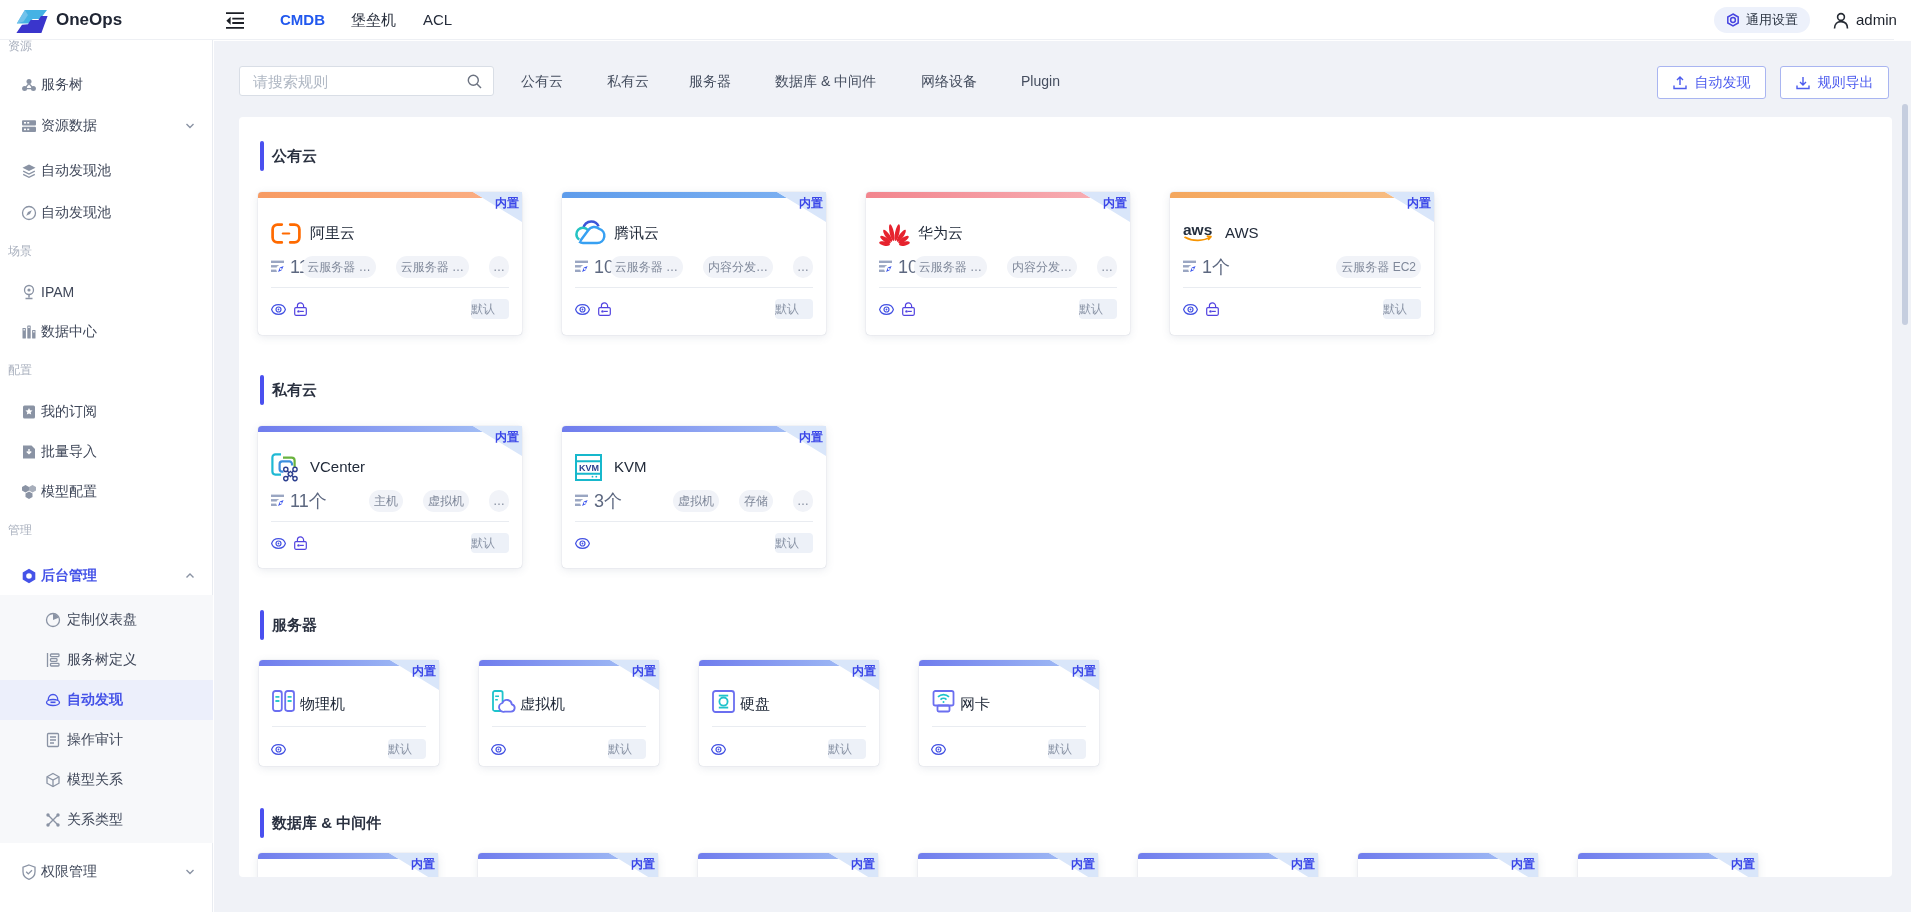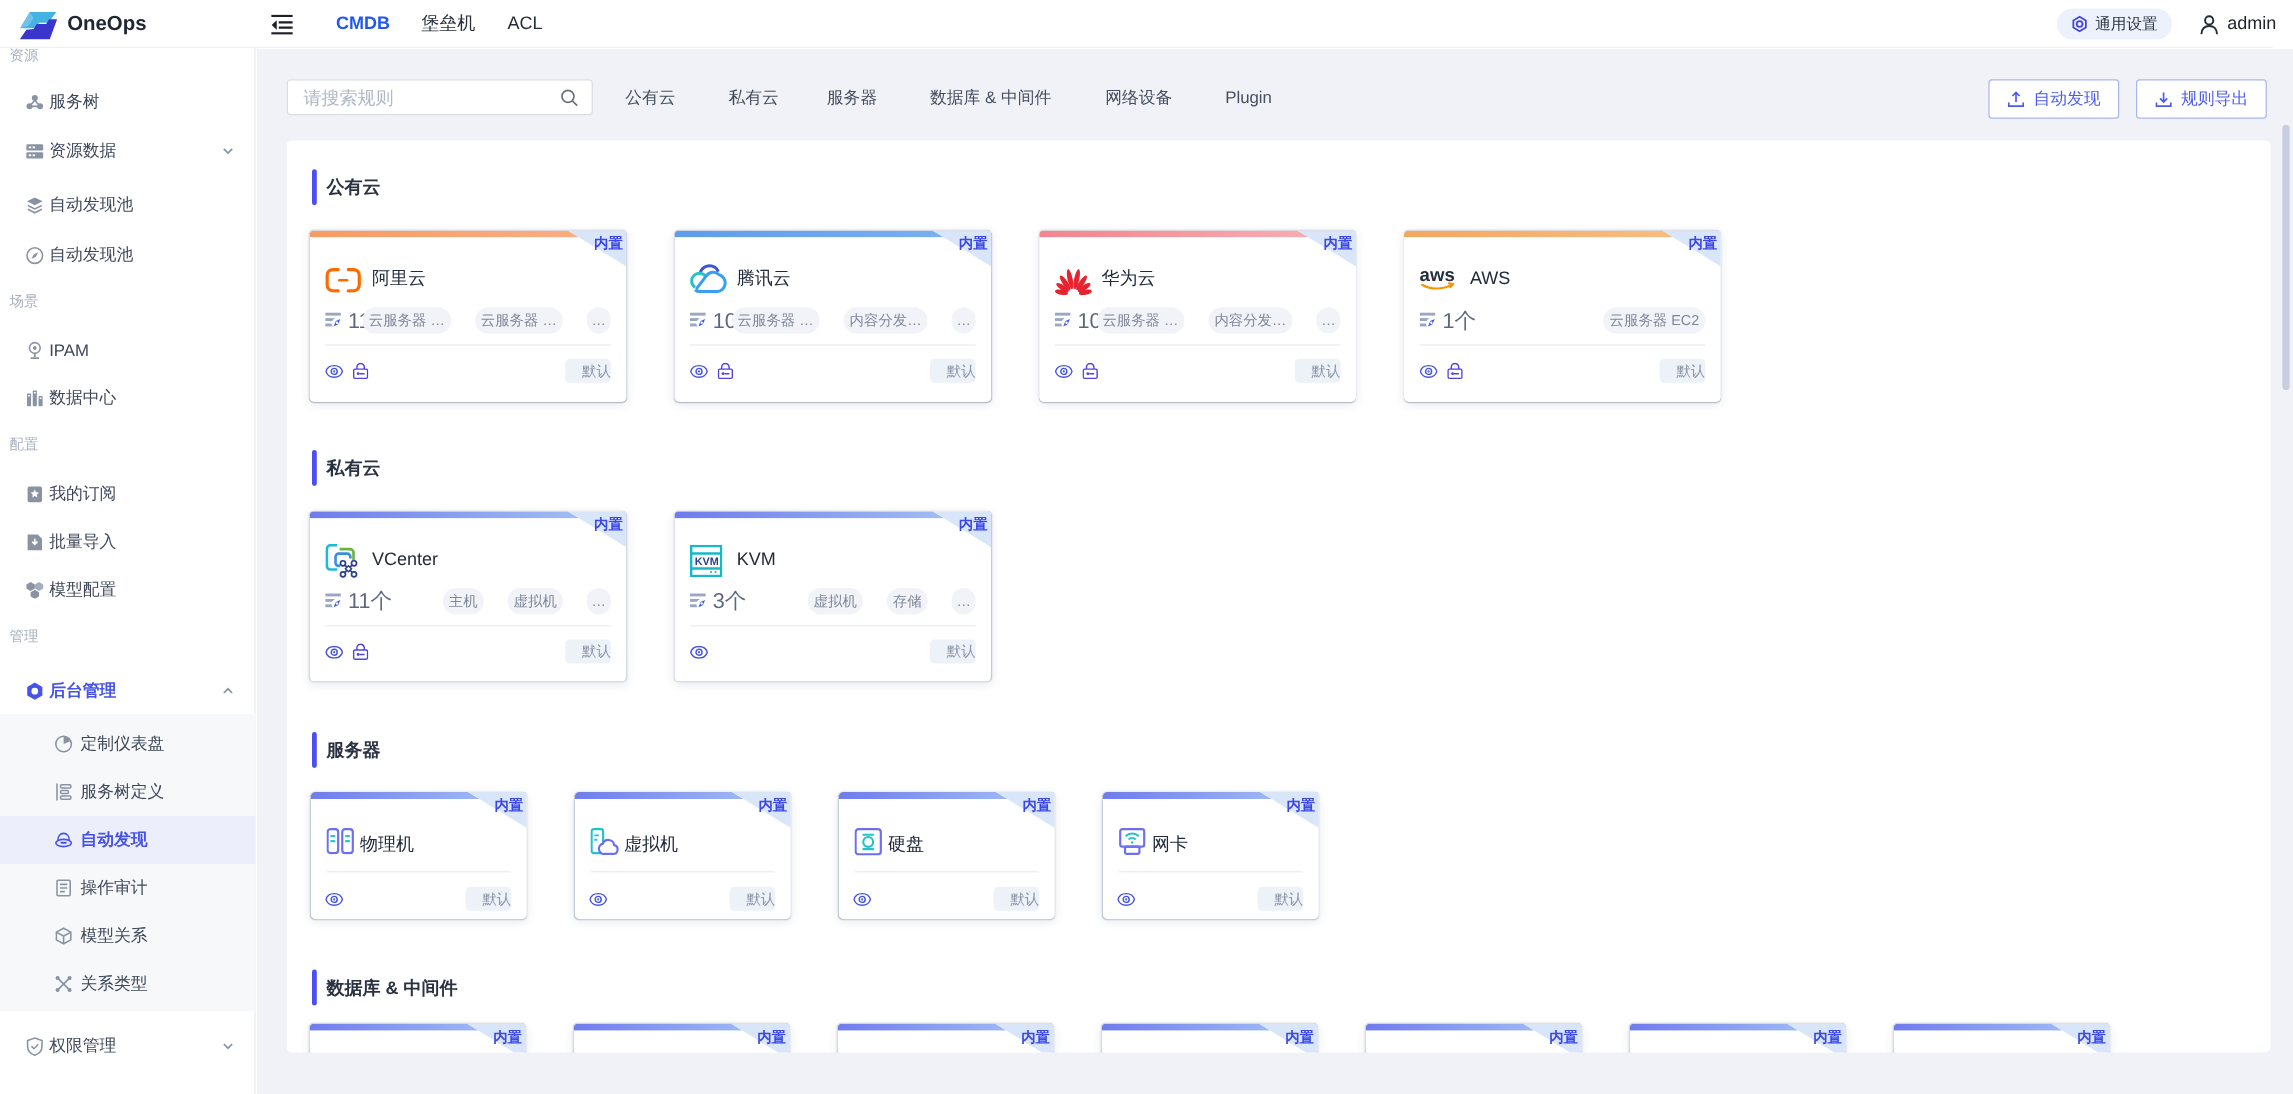--- a/index.html
+++ b/index.html
@@ -26,21 +26,21 @@
 .btag{position:absolute;top:3px;right:3px;font-size:12px;font-weight:700;color:#3b47e8}
 .cicon{position:absolute;left:13px}
 .ctitle{position:absolute;left:52px;top:31px;font-size:15px;font-weight:500;color:#222b3a;line-height:20px}
 .stitle{position:absolute;left:41px;top:35px;font-size:15px;font-weight:500;color:#222b3a;line-height:18px}
 .cstat{position:absolute;left:13px;top:64px;height:22px;display:flex;align-items:center}
 .cstat .n{font-size:18px;color:#5d6880;margin-left:5px}
 .ctags{position:absolute;right:13px;top:64px;display:flex;gap:20px}
 .dots{width:20px;padding:0 !important;text-align:center}
 .pill{height:22px;line-height:22px;padding:0 5px;border-radius:11px;background:#f1f3f8;font-size:12px;color:#7e8799;white-space:nowrap}
 .cdiv{position:absolute;left:13px;right:13px;height:1px;background:#e9ecf1}
-.dft{position:absolute;right:13px;width:38px;height:20px;border-radius:4px;background:#edf1f8;font-size:12px;color:#8a94a6;text-align:right;line-height:20px}
+.dft{position:absolute;right:13px;width:38px;height:20px;border-radius:4px;background:#edf1f8;font-size:12px;color:#8a94a6;text-align:left;line-height:20px}
 .tab{position:absolute;top:66px;height:30px;line-height:30px;font-size:14px;color:#454e5f}
 .btn{position:absolute;top:66px;width:109px;height:33px;border:1px solid #a9b5f1;border-radius:3px;background:#fff;display:flex;align-items:center;justify-content:center;gap:8px;font-size:14px;color:#4c5bee}
 </style>
 </head>
 <body>
 <div id="mainbg"></div>
 <div id="header">
   <svg class="abs" style="left:16px;top:10px" width="32" height="23" viewBox="0 0 32 23">
     <polygon points="8.8,0 31,0 24.2,9 16.6,9 13.6,13.5 0.8,13.5" fill="#45b2e4"></polygon>
     <polygon points="8.8,0 12,5 7.6,11.6 0.8,13.5" fill="#7cc5ec" opacity=".8"></polygon>

